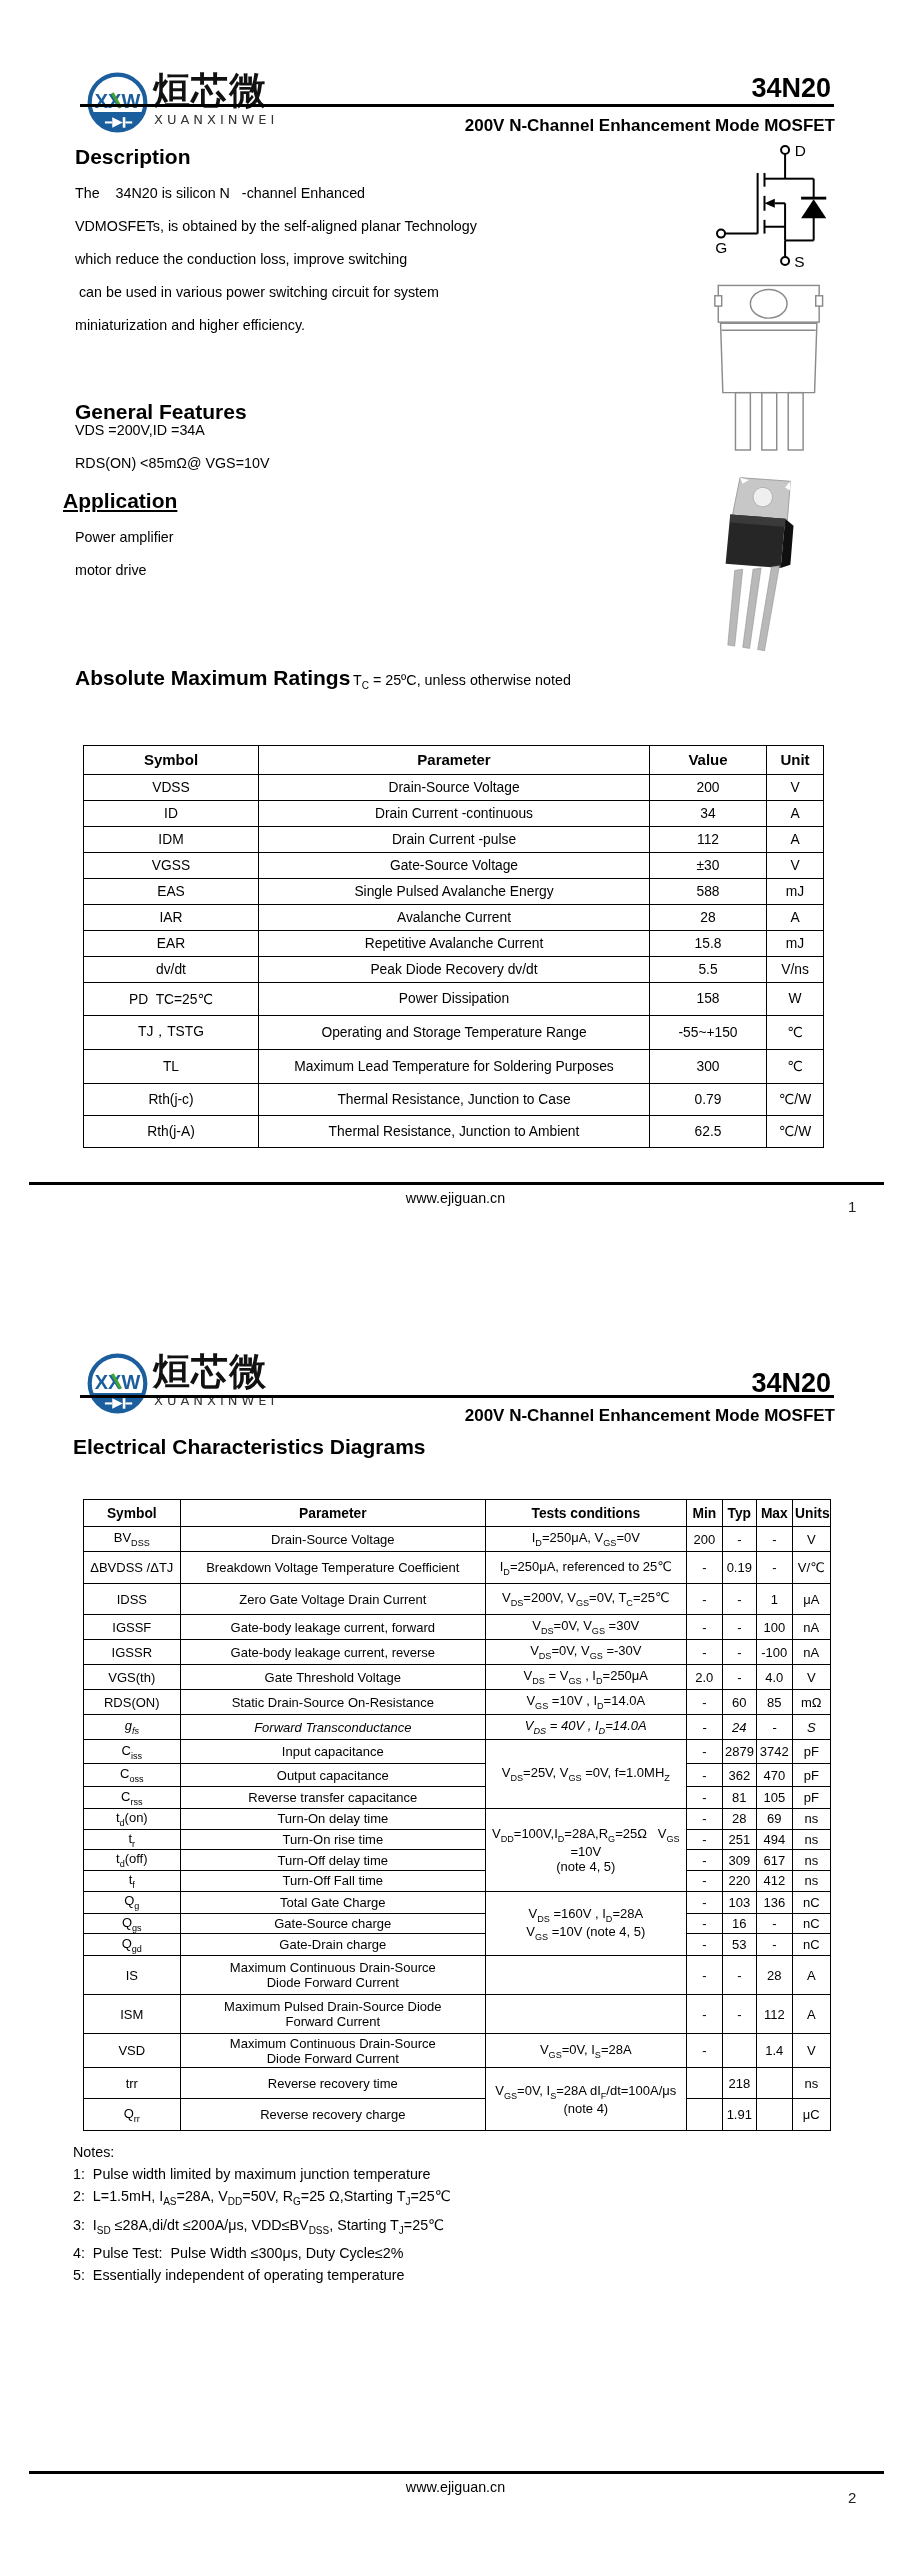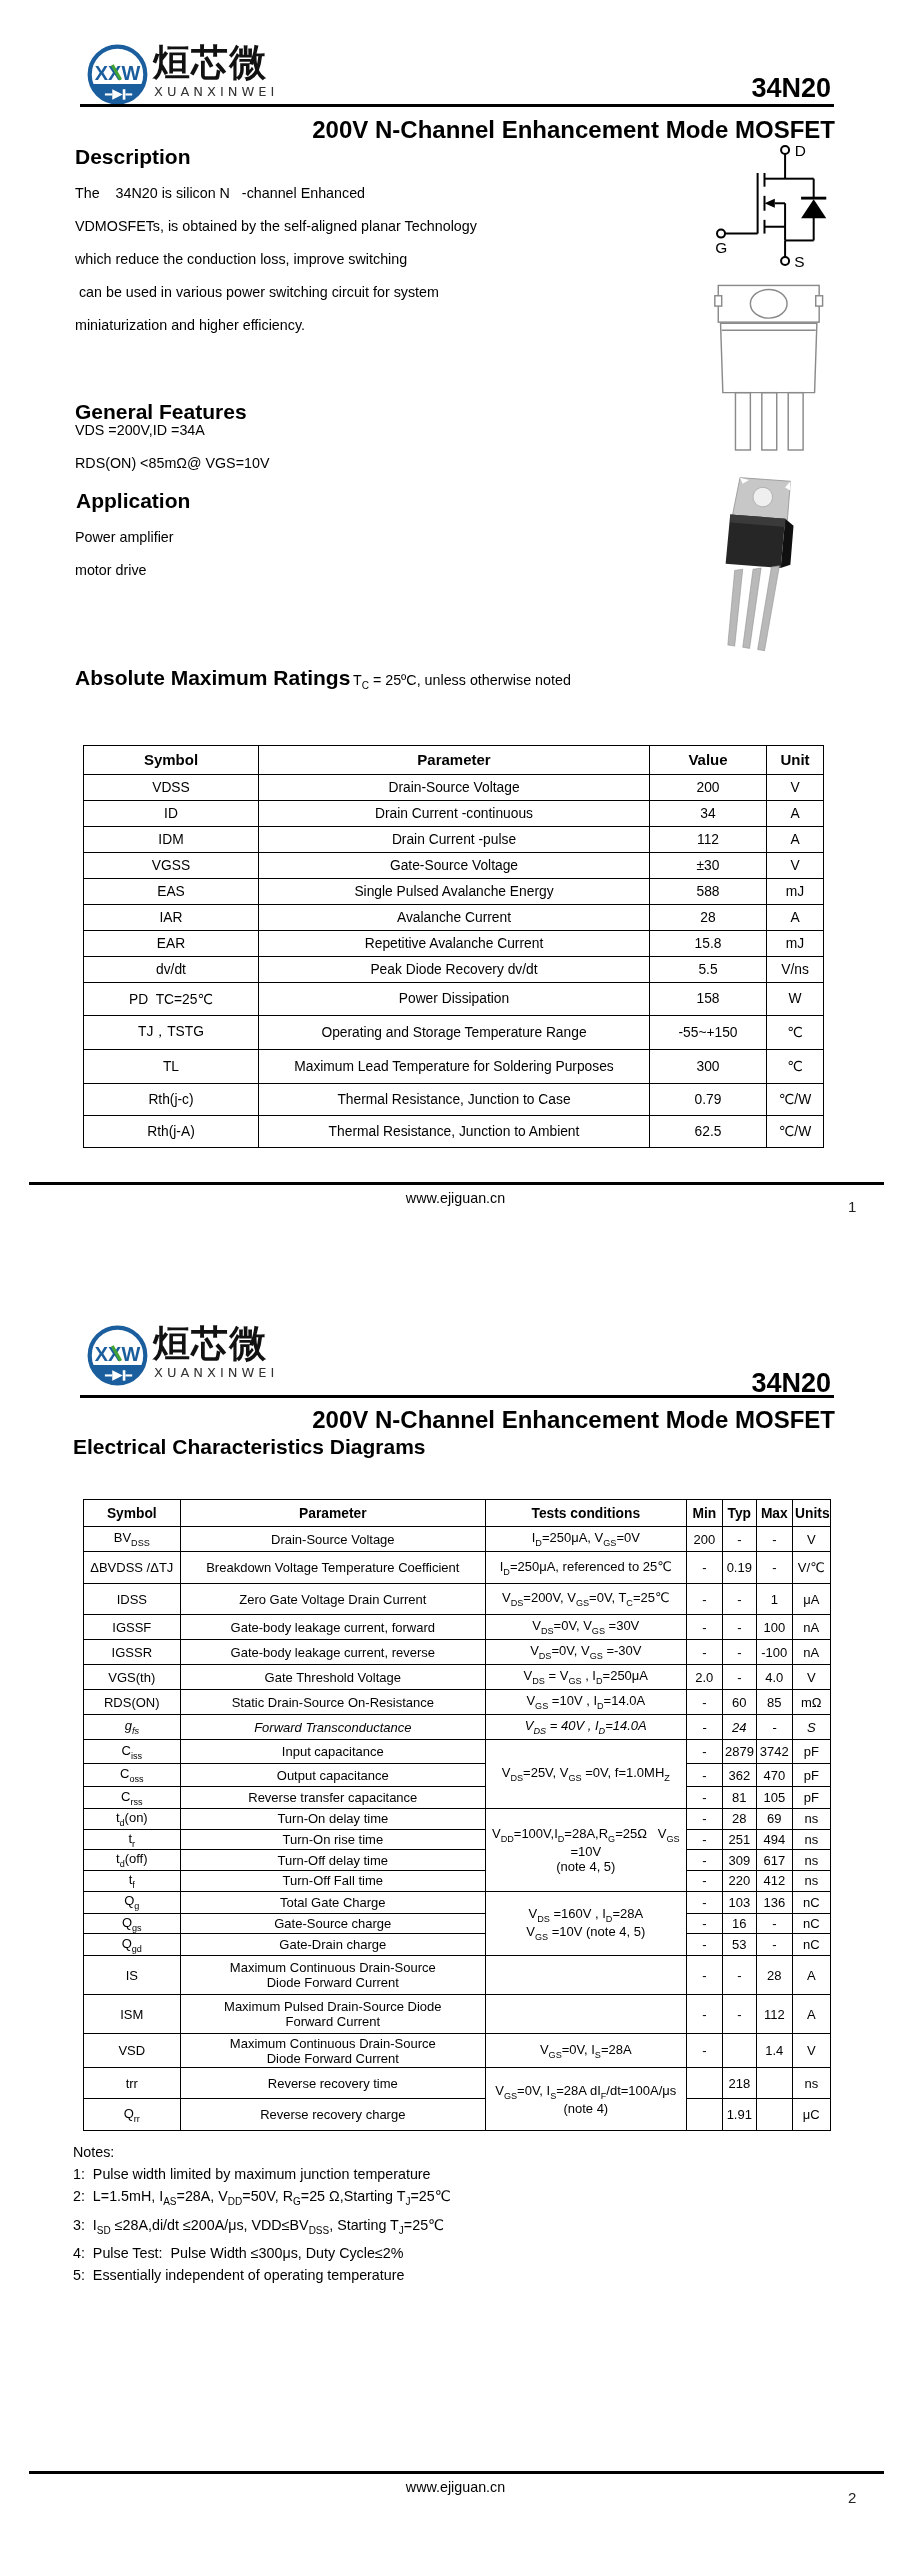--- a/index.html
+++ b/index.html
@@ -1,25 +1,25 @@
 <!DOCTYPE html>
 <html style="font-size:9.2px"><head>
 <meta charset="utf-8">
 <style>
   html,body{margin:0;padding:0;background:#fff;}
   body{width:911px;height:2576px;position:relative;font-family:"Liberation Sans","DejaVu Sans",sans-serif;color:#000;}
   .page{position:absolute;left:0;width:911px;height:1288px;background:#fff;overflow:hidden;}
   #page1{top:0;} #page2{top:1288px;}
   .abs{position:absolute;}
-  .logo{width:207px;height:69px;}
+  .logo{width:207px;height:69px;margin-top:28px;}
   .logo .cn{position:absolute;left:67px;top:-4.6px;font-size:37px;font-weight:bold;color:#111;letter-spacing:1.1px;font-family:"DejaVu Sans",sans-serif;}
   .logo .en{position:absolute;left:68px;top:41px;font-size:13px;letter-spacing:4px;color:#333;font-family:"DejaVu Sans",sans-serif;}
   .part-title{font-size:27px;font-weight:bold;letter-spacing:0px;}
   .rule{background:#000;height:2.9px;}
-  .subtitle{font-size:24px;font-weight:bold;}
+  .subtitle{font-size:17px;font-weight:bold;}
   .h1{font-size:21px;font-weight:bold;}
   .bodytext{font-size:14.3px;line-height:33px;white-space:nowrap;}
   .bodytext div{height:33px;}
   table{border-collapse:collapse;border:1.7px solid #000;table-layout:fixed;margin-top:40px;}
   th,td{border:1.1px solid #000;text-align:center;vertical-align:middle;padding:0 2.3px;overflow:hidden;}
   #amr-table{width:740px;font-size:13.8px;}
   #amr-table th{font-size:15px;height:27.5px;}
   #ec-table{width:748px;font-size:13px;}
   #ec-table th{font-size:13.8px;height:26px;}
   sub{font-size:70%;}
@@ -62,21 +62,21 @@
       <div>&nbsp;can be used in various power switching circuit for system</div>
       <div>miniaturization and higher efficiency.</div>
     </div>
 
   <div class="abs h1" style="left:75px;top:400px;">General Features</div>
   <div class="abs bodytext" style="left:75px;top:414px;">
       <div>VDS =200V,ID =34A</div>
       <div>RDS(ON) &lt;85mΩ@ VGS=10V</div>
     </div>
 
-  <div class="abs h1" style="left:76px;top:489px;">Application</div>
+  <div class="abs h1" style="left:63px;top:489px;text-decoration:underline;">Application</div>
   <div class="abs bodytext" style="left:75px;top:521px;">
       <div>Power amplifier</div>
       <div>motor drive</div>
     </div>
 
   <div class="abs" style="left:705px;top:143px;">
     <svg width="143" height="132" viewBox="0 0 250 230">
       <g stroke="#000" stroke-width="3.5" fill="none">
         <circle cx="140" cy="12" r="7"></circle>
         <line x1="140" y1="19" x2="140" y2="62"></line>

